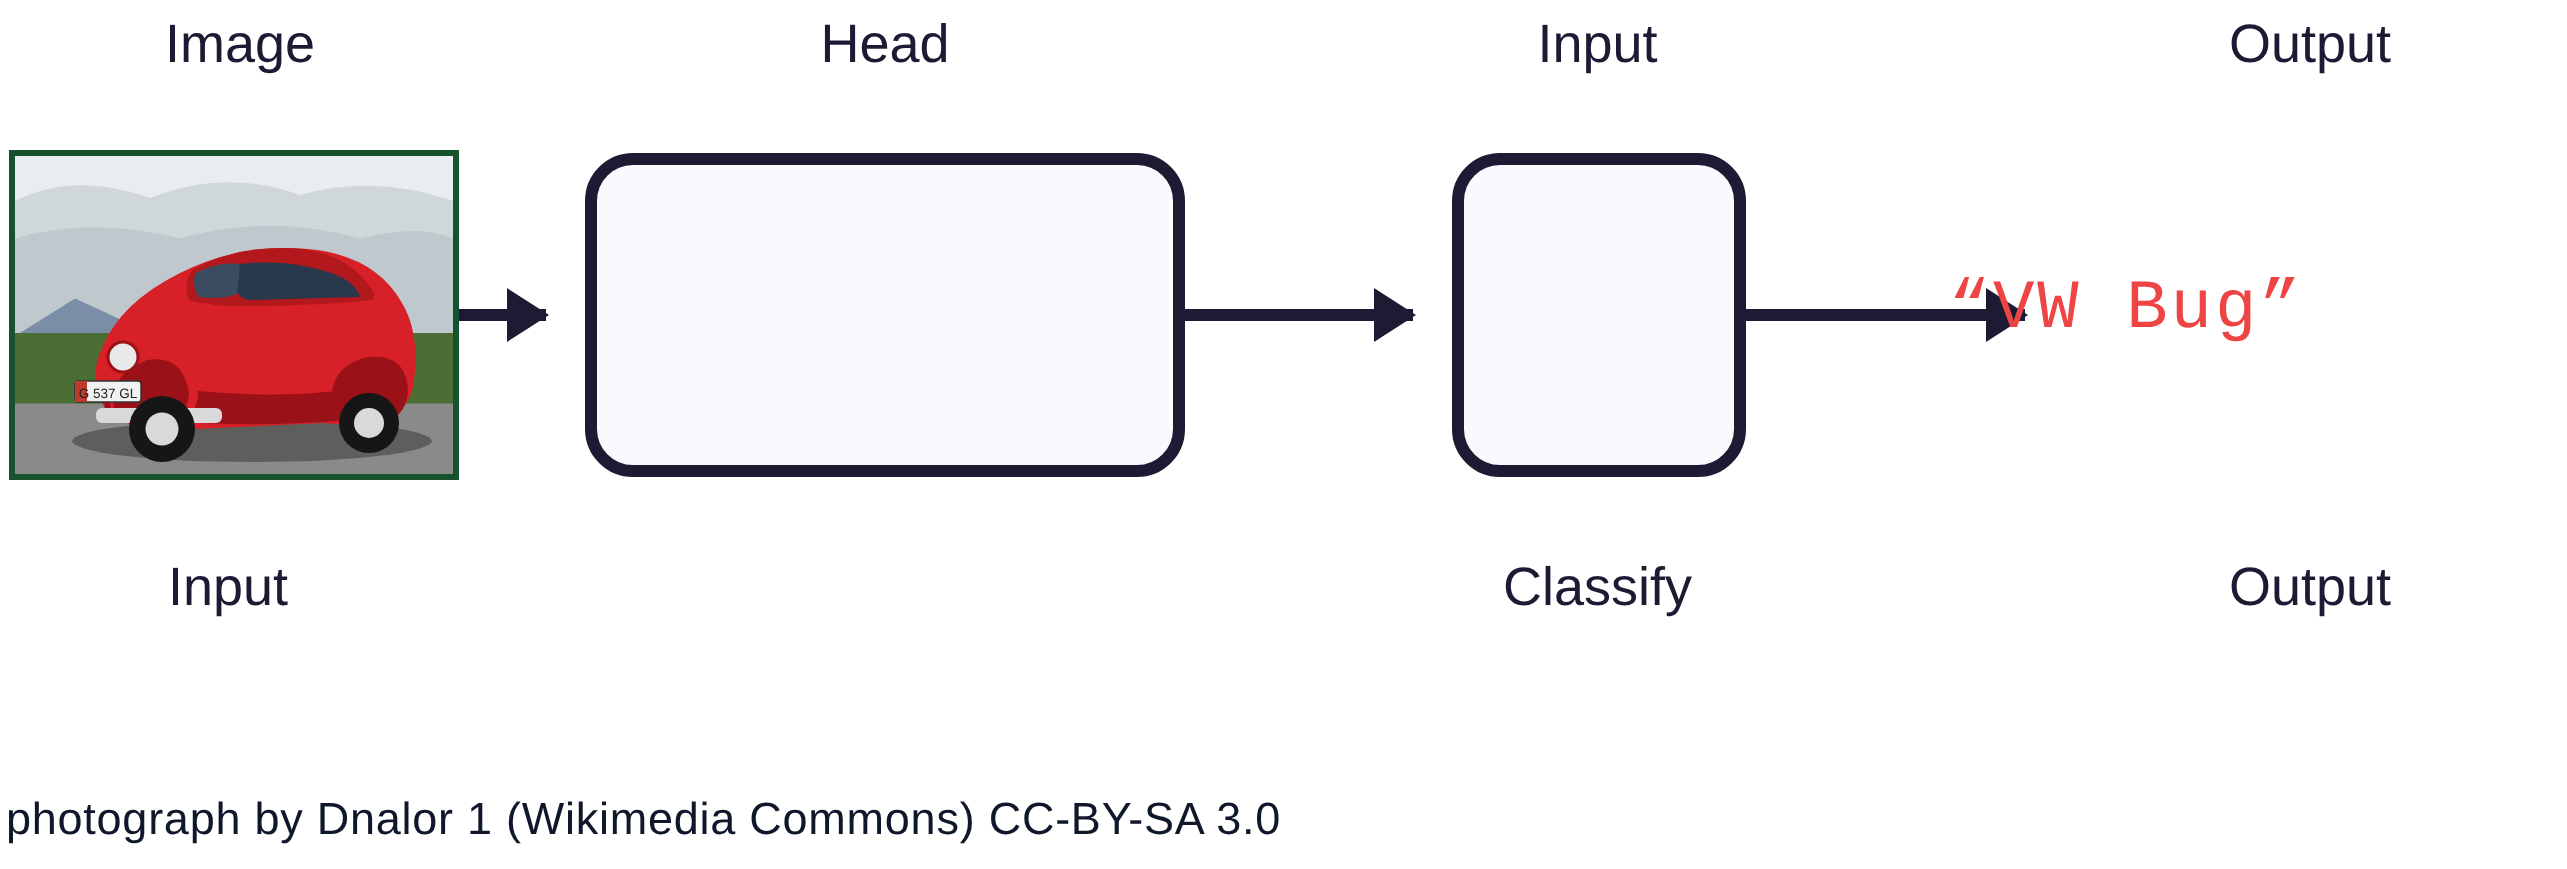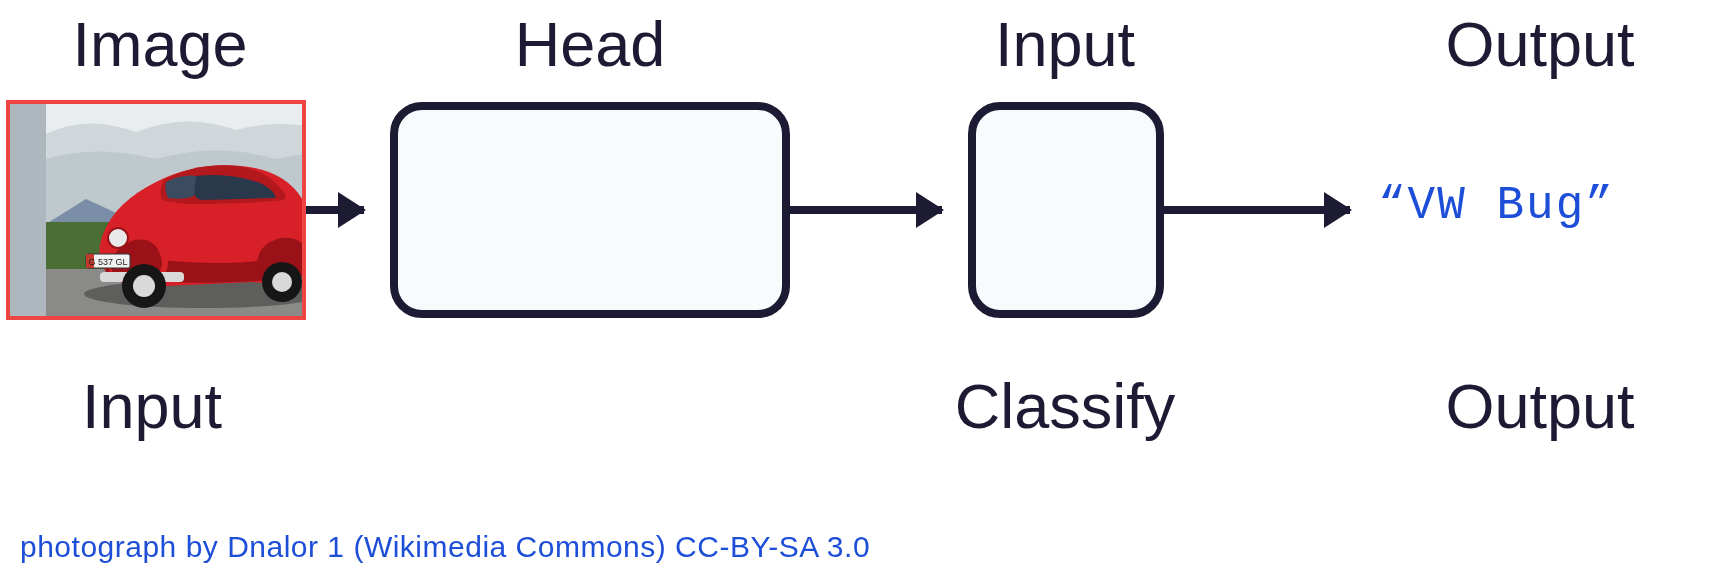--- a/index.html
+++ b/index.html
@@ -12,21 +12,21 @@
   }
   .stage {
     position: relative;
     width: 1711px;
     height: 579px;
     font-family: "Comic Sans MS", "Comic Sans", "Chalkboard SE", "Segoe Script", cursive, sans-serif;
     color: #1c1b33;
   }
   .top-label, .bottom-label {
     position: absolute;
-    font-size: 63px;
+    font-size: 36px;
     font-weight: 400;
     text-align: center;
     white-space: nowrap;
   }
   .top-label { top: 8px; }
   .bottom-label { top: 370px; }
 
   
   #lbl-image-top   { left: 20px;  width: 280px; }
   #lbl-image-bot   { left: 12px;  width: 280px; }
@@ -37,25 +37,24 @@
   #lbl-class-top   { left: 1390px;width: 300px; }
   #lbl-class-bot   { left: 1390px;width: 300px; }
 
   
   .input-image {
     position: absolute;
     left: 6px;
     top: 100px;
     width: 300px;
     height: 220px;
-    border: 4px solid #ef4444;
+    border: 4px solid #14532d;
     box-sizing: border-box;
     overflow: hidden;
     background: #aeb7bd;
-    padding-left: 36px;
   }
   .input-image svg { display: block; }
 
   
   .block {
     position: absolute;
     background: #f8fafe;
     border: 8px solid #1c1b33;
     border-radius: 32px;
     box-sizing: border-box;
@@ -80,37 +79,37 @@
     border-top: 18px solid transparent;
     border-bottom: 18px solid transparent;
   }
   .arrow1 { left: 306px; width: 58px; }   
   .arrow2 { left: 790px; width: 152px; }  
   .arrow3 { left: 1164px; width: 186px; } 
 
   
   .output-text {
     position: absolute;
-    left: 1378px;
+    left: 1299px;
     top: 180px;
     font-family: "Courier New", monospace;
     font-size: 46px;
     letter-spacing: 2px;
     white-space: nowrap;
-    color: #1d4ed8;
+    color: #ef4444;
   }
 
   
   .credit {
     position: absolute;
-    left: 20px;
+    left: 4px;
     top: 530px;
     font-size: 30px;
     letter-spacing: 0.5px;
-    color: #1d4ed8;
+    color: #0f172a;
     white-space: nowrap;
   }
 </style>
 </head>
 <body>
 
 <div class="stage">
 
   <div id="lbl-image-top" class="top-label">Image</div>
   <div id="lbl-base-top" class="top-label">Head</div>

